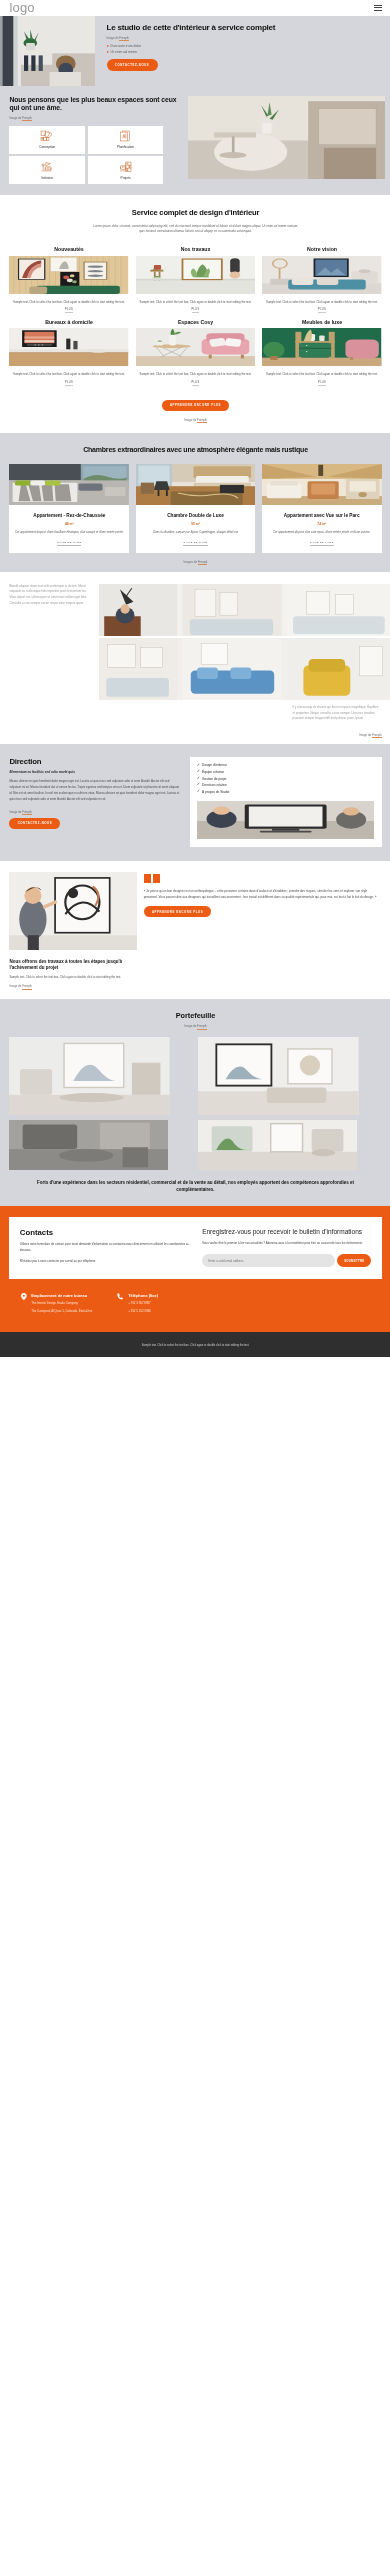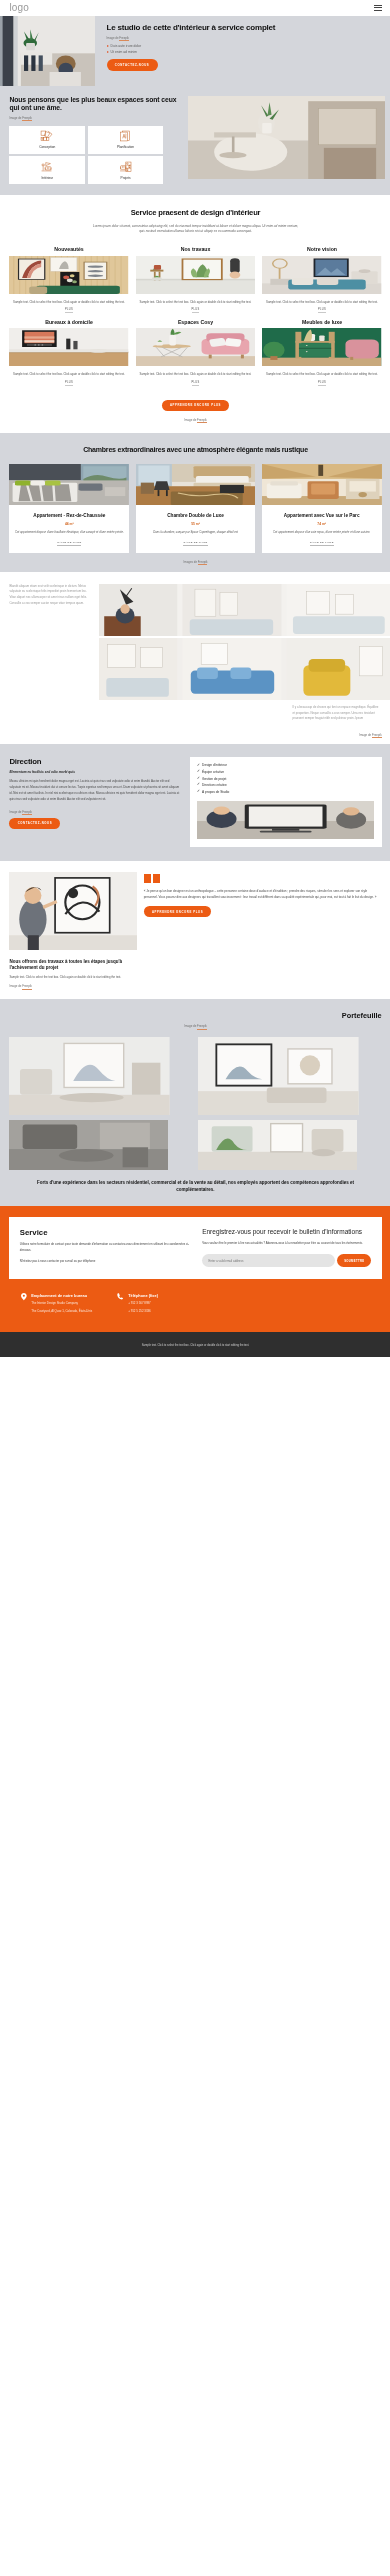--- a/index.html
+++ b/index.html
@@ -10,21 +10,21 @@
     color:#2d2d2d;
     -webkit-font-smoothing:antialiased;
   }
   .page { width:391px; position:relative; overflow:hidden; }
 
   
   .header {
     height:15.6px; background:#fff; display:flex; align-items:center;
     justify-content:space-between; padding:0 9.4px;
   }
-  .logo { font-size:10px; color:#9a9a9a; letter-spacing:0.2px; }
+  .logo { font-size:13px; color:#9a9a9a; letter-spacing:0.2px; }
   .burger { display:flex; flex-direction:column; gap:1.6px; cursor:pointer; }
   .burger i { display:block; width:7.8px; height:0.8px; background:#444; }
 
   
   .hero { display:flex; background:#d4d6db; height:70px; }
   .hero-img { width:95px; position:relative; overflow:hidden; background:#cfcdc9; }
   .hero-text { flex:1; padding:7.3px 8.3px 0 11.5px; }
   .hero h1 {
     font-size:8px; line-height:1.18; font-weight:700; color:#111;
     letter-spacing:-0.2px;
@@ -116,21 +116,21 @@
   .q-left p { font-size:2.8px; color:#555; line-height:1.8; margin-top:4.2px;}
   .q-right { flex:1; padding-top:2.1px;}
   .quote-mark { display:flex; gap:2.1px; margin-bottom:5.2px;}
   .qm { width:7.3px; height:8.3px; background:#ec5b13; position:relative;}
   .qm:after{ content:""; position:absolute; left:0; bottom:0; border-left:7.3px solid #ec5b13; border-bottom:3.6px solid transparent;}
   .q-right p { font-size:3px; color:#4a4a4a; line-height:2.0; }
   .btn-orange.sm { margin-top:6.3px; }
 
   
   .sec-port { background:#d4d6db; padding:12.5px 9.4px 11.5px;}
-  .sec-port h2 { font-size:7.3px; font-weight:700; text-align:right; color:#111;}
+  .sec-port h2 { font-size:7.3px; font-weight:700; text-align:center; color:#111;}
   .port-grid { display:grid; grid-template-columns:1fr 1fr; gap:5.2px; margin-top:8.3px;}
   .port-tall { height:78px; }
   .port-sq { height:50px; }
   .port-closing { font-size:4.5px; font-weight:700; text-align:center; color:#111;
      line-height:1.55; margin-top:10.4px; padding:0 10.4px;}
 
   
   .sec-contact { background:#ec5b13; padding:11.5px 9.4px 0;}
   .contact-card { background:#fff; display:flex; padding:10.4px 10.4px 12.5px; gap:10.4px;}
   .cc-l { width:172px; }
@@ -297,21 +297,21 @@
         <path d="M150 40 l-10 -22 l14 20 z" fill="#4f7f4a"></path>
         <path d="M152 38 l4 -26 l4 24 z" fill="#5d8e55"></path>
         <path d="M156 44 l18 -18 l-12 20 z" fill="#4f7f4a"></path>
         <rect x="142" y="52" width="18" height="20" rx="2" fill="#f1eee9"></rect>
         <rect x="260" y="100" width="100" height="60" fill="#a59482"></rect>
       </svg>
     </div>
   </div>
 
   <div class="sec-service">
-    <div class="sec-title">Service praesent de design d'intérieur</div>
+    <div class="sec-title">Service complet de design d'intérieur</div>
     <div class="sec-lead">Lorem ipsum dolor sit amet, consectetur adipiscing elit, sed do eiusmod tempor incididunt ut labore et dolore magna aliqua. Ut enim ad minim veniam, quis nostrud exercitation ullamco laboris nisi ut aliquip ex ea commodo consequat.</div>
 
     <div class="cards">
       <div class="card">
         <h3>Nouveautés</h3>
         <svg class="thumb" viewBox="0 0 200 100" preserveAspectRatio="none">
           <rect width="200" height="100" fill="#e0c79a"></rect>
           <g stroke="#d2b684" stroke-width="1.5">
             <path d="M8 0 V100 M18 0 V100 M28 0 V100 M38 0 V100 M48 0 V100 M58 0 V100 M68 0 V100 M78 0 V100 M88 0 V100 M98 0 V100 M108 0 V100 M118 0 V100 M128 0 V100 M138 0 V100 M148 0 V100 M158 0 V100 M168 0 V100 M178 0 V100 M188 0 V100"></path>
           </g>
@@ -718,21 +718,21 @@
         <rect x="250" y="20" width="70" height="50" rx="6" fill="#d6d1c8"></rect>
         <ellipse cx="276" cy="72" rx="26" ry="8" fill="#c9c3ba"></ellipse>
       </svg>
     </div>
     <div class="port-closing">Forts d'une expérience dans les secteurs résidentiel, commercial et de la vente au détail, nos employés apportent des compétences approfondies et complémentaires.</div>
   </div>
 
   <div class="sec-contact">
     <div class="contact-card">
       <div class="cc-l">
-        <h2>Service</h2>
+        <h2>Contacts</h2>
         <p>Utilisez notre formulaire de contact pour toute demande d'information ou contactez-nous directement en utilisant les coordonnées ci-dessous.</p>
         <p>N'hésitez pas à nous contacter par e-mail ou par téléphone</p>
       </div>
       <div class="cc-r">
         <h3>Enregistrez-vous pour recevoir le bulletin d'informations</h3>
         <p>Vous voulez être le premier à lire nos actualités ? Abonnez-vous à la newsletter pour être au courant de tous les événements.</p>
         <div class="subs">
           <input type="email" placeholder="Enter a valid email address" style="">
           <button>SOUMETTRE</button>
         </div>

